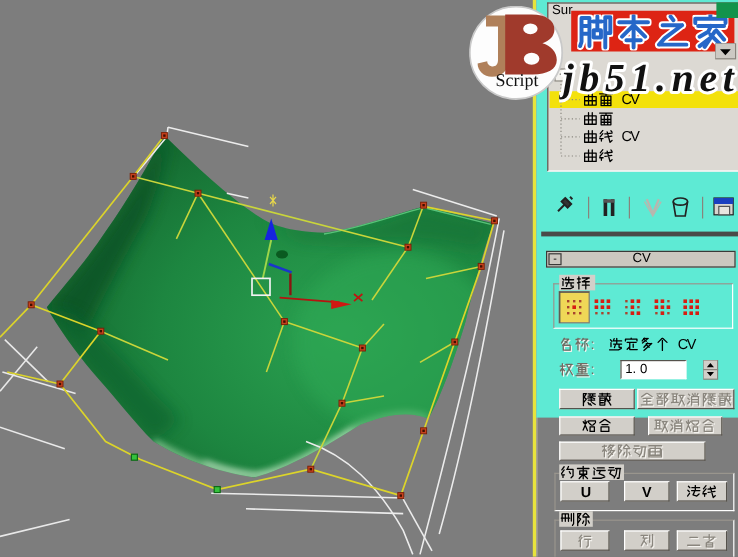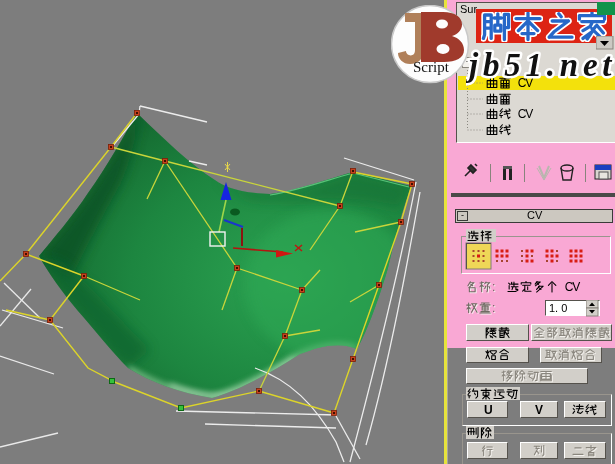--- a/index.html
+++ b/index.html
@@ -240,21 +240,21 @@
           <ellipse cx="235" cy="212" rx="5" ry="3.5" fill="#0a5a20"></ellipse>
           <path d="M224,220 L243,227" stroke="#1a35cc" stroke-width="2" fill="none"></path>
           <path d="M242,228 L242,246" stroke="#8c1410" stroke-width="2" fill="none"></path>
           <path d="M233,248 L283,252" stroke="#b51410" stroke-width="1.6" fill="none"></path>
           <path d="M276,250 L293,253.5 L276,257.5 Z" fill="#d01812"></path>
           <path d="M295,245 L302,251 M302,245 L295,251" stroke="#c01410" stroke-width="1.4"></path>
         </g>
       </svg></div>
     <div class="abs" style="left:444px;top:0;width:3px;height:464px;background:#e7e33c"></div>
     <div class="abs" style="left:447px;top:0;width:1px;height:464px;background:#a9a69e"></div>
-    <div class="abs" style="left:447px;top:0;width:168px;height:348px;background:#f9a8d4">
+    <div class="abs" style="left:447px;top:0;width:168px;height:348px;background:#5eead4">
       <div class="abs" style="left:9px;top:2px;width:159px;height:139px;background:#dcd9d3;border-top:1px solid #55524c;border-left:1px solid #55524c;border-right:1px solid #fff;border-bottom:1px solid #fff"></div>
       <div class="abs" style="left:13px;top:3px;width:40px;height:13px;font-size:11px;color:#000;font-family:'Liberation Sans',sans-serif">Sur</div>
       <div class="abs" style="left:15px;top:57px;width:9px;height:9px;background:#f4f2ee;border:1px solid #88847c;font-size:9px;line-height:7px;text-align:center;color:#000">-</div>
       <div class="abs" style="left:11px;top:76px;width:157px;height:14px;background:#f3e10c"></div>
       <svg class="abs" style="left:0;top:0" width="168" height="141">
         <g stroke="#8a8880" stroke-width="1" stroke-dasharray="1,2" fill="none">
           <path d="M20.5,67 L20.5,130"></path>
           <path d="M20.5,83 L36,83"></path>
           <path d="M20.5,99 L36,99"></path>
           <path d="M20.5,114 L36,114"></path>
@@ -386,21 +386,21 @@
         <text x="65.29" y="9.84" font-family="Liberation Sans, sans-serif" font-size="12" font-weight="normal" fill="#000">V</text>
       </svg>
       <svg class="abs" style="left:19px;top:302px" width="45" height="14">
         <use href="#z10" x="1" y="1" width="12" height="12" stroke-width="9" style="color:#f4f2ee"></use>
         <use href="#z11" x="14" y="1" width="12" height="12" stroke-width="9" style="color:#f4f2ee"></use>
         <text x="27" y="10.84" font-family="Liberation Sans, sans-serif" font-size="12" font-weight="normal" fill="#f4f2ee">:</text>
         <use href="#z10" x="0" y="0" width="12" height="12" stroke-width="9" style="color:#6f6b63"></use>
         <use href="#z11" x="13" y="0" width="12" height="12" stroke-width="9" style="color:#6f6b63"></use>
         <text x="26" y="9.84" font-family="Liberation Sans, sans-serif" font-size="12" font-weight="normal" fill="#6f6b63">:</text>
       </svg>
-      <div class="abs" style="left:98px;top:300px;width:50px;height:14px;background:#fff;border:1px solid #55524c;border-right-color:#fff;border-bottom-color:#fff;font-size:11px;color:#000;padding-left:3px;line-height:14px">1. 0</div>
+      <div class="abs" style="left:70px;top:300px;width:50px;height:14px;background:#fff;border:1px solid #55524c;border-right-color:#fff;border-bottom-color:#fff;font-size:11px;color:#000;padding-left:3px;line-height:14px">1. 0</div>
       <svg class="abs" style="left:139px;top:300px" width="13" height="17">
         <rect x="0" y="0" width="12" height="8" fill="#d2cfc9" stroke="#88847c" stroke-width="1"></rect>
         <rect x="0" y="8" width="12" height="8" fill="#d2cfc9" stroke="#88847c" stroke-width="1"></rect>
         <path d="M6,2.5 L9,6 L3,6 Z" fill="#000"></path>
         <path d="M6,13.5 L9,10 L3,10 Z" fill="#000"></path>
       </svg>
       <div class="abs" style="left:19px;top:324px;width:61px;height:15px;background:#d2cfc9;border-top:1px solid #fff;border-left:1px solid #fff;border-bottom:1px solid #55524c;border-right:1px solid #55524c;"></div>
       <svg class="abs" style="left:37.5px;top:326.5px" width="32" height="15">
         <use href="#z12" x="0" y="0" width="12" height="12" stroke-width="9" style="color:#000"></use>
         <use href="#z13" x="13" y="0" width="12" height="12" stroke-width="9" style="color:#000"></use>

